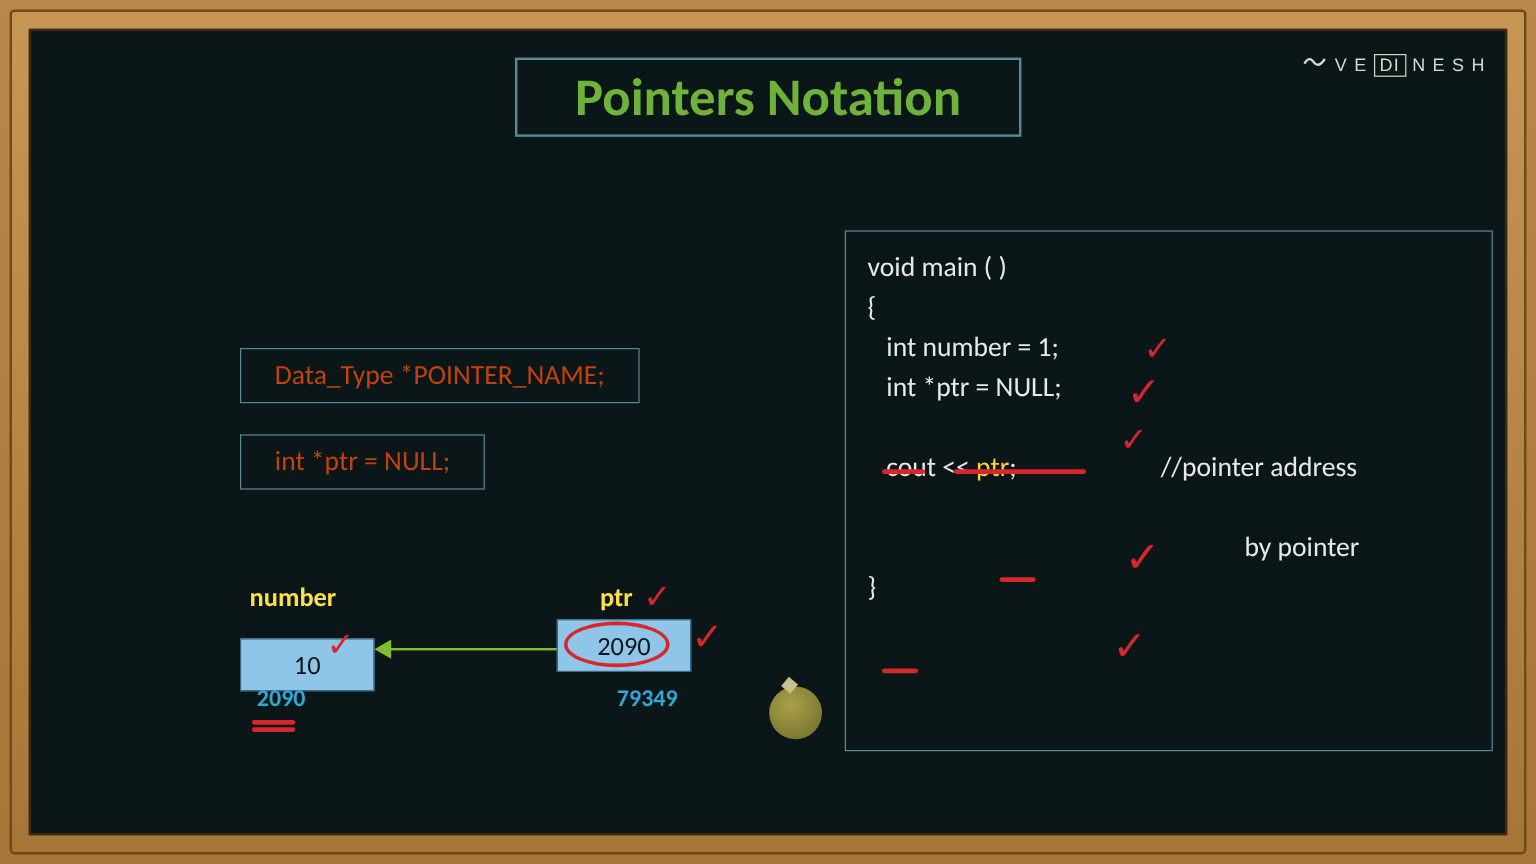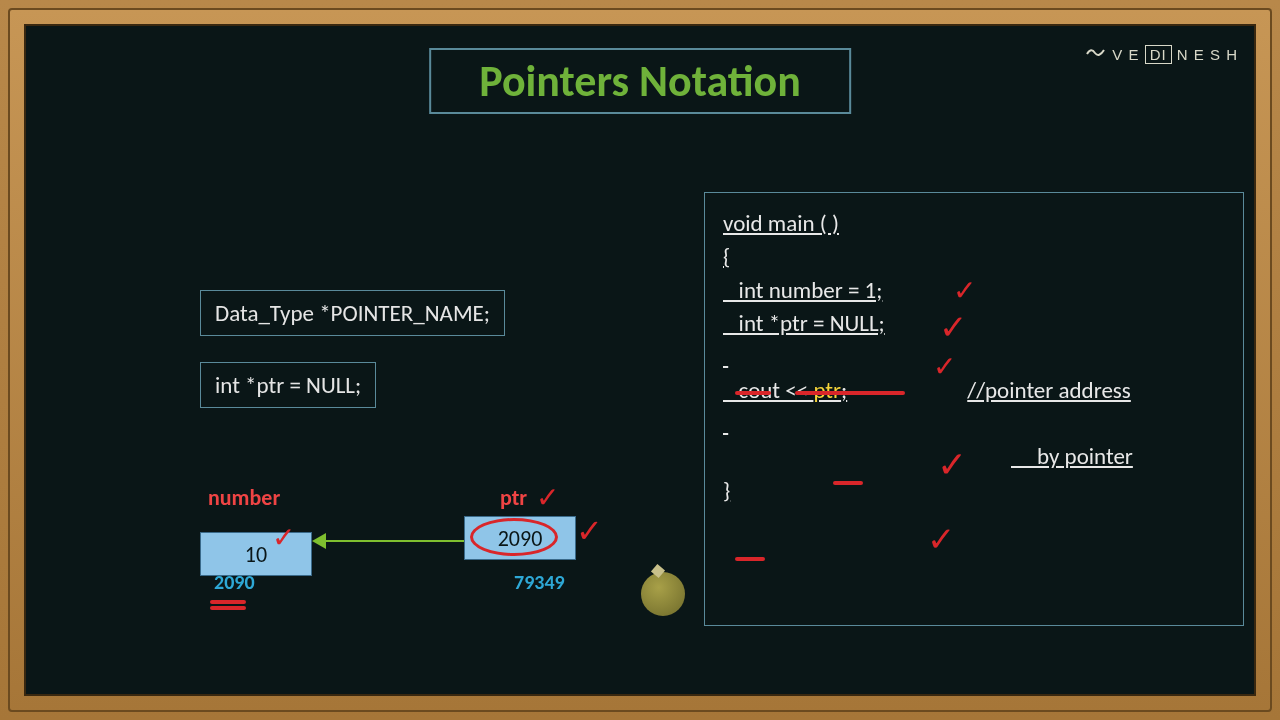--- a/index.html
+++ b/index.html
@@ -49,30 +49,30 @@
     position: relative;
     top: -2px;
   }
   .watermark .boxed {
     border: 1px solid #d8d8c8;
     padding: 0 4px;
   }
   .syntax-box {
     position: absolute;
     border: 1.5px solid #5a8a9a;
-    color: #e5e5e5;
+    color: #c2410c;
     font-size: 23px;
-    padding: 8px 14px;
+    padding: 8px 28px;
     font-family: Calibri, Arial, sans-serif;
   }
   #syntax1 { top: 264px; left: 174px; }
   #syntax2 { top: 336px; left: 174px; }
   .mem-area { position: absolute; top: 458px; left: 174px; width: 400px; }
   .mem-label {
-    color: #ef4444;
+    color: #fde047;
     font-size: 22px;
     font-weight: bold;
     position: absolute;
   }
   .mem-cell {
     position: absolute;
     background: #8fc5e8;
     color: #0a1617;
     font-size: 22px;
     text-align: center;
@@ -123,21 +123,20 @@
   .code-box {
     position: absolute;
     top: 166px; left: 678px;
     width: 540px; height: 434px;
     border: 1.5px solid #5a8a9a;
     color: #e8e8e8;
     font-size: 23px;
     padding: 14px 18px;
     line-height: 1.45;
     font-family: Calibri, Arial, sans-serif;
-    text-decoration: underline;
   }
   .code-box .row { display: block; white-space: pre; }
   .yellow { color: #f5d43a; }
   .red-check {
     position: absolute;
     color: #d9262a;
     font-size: 28px;
   }
   .red-under {
     position: absolute;

